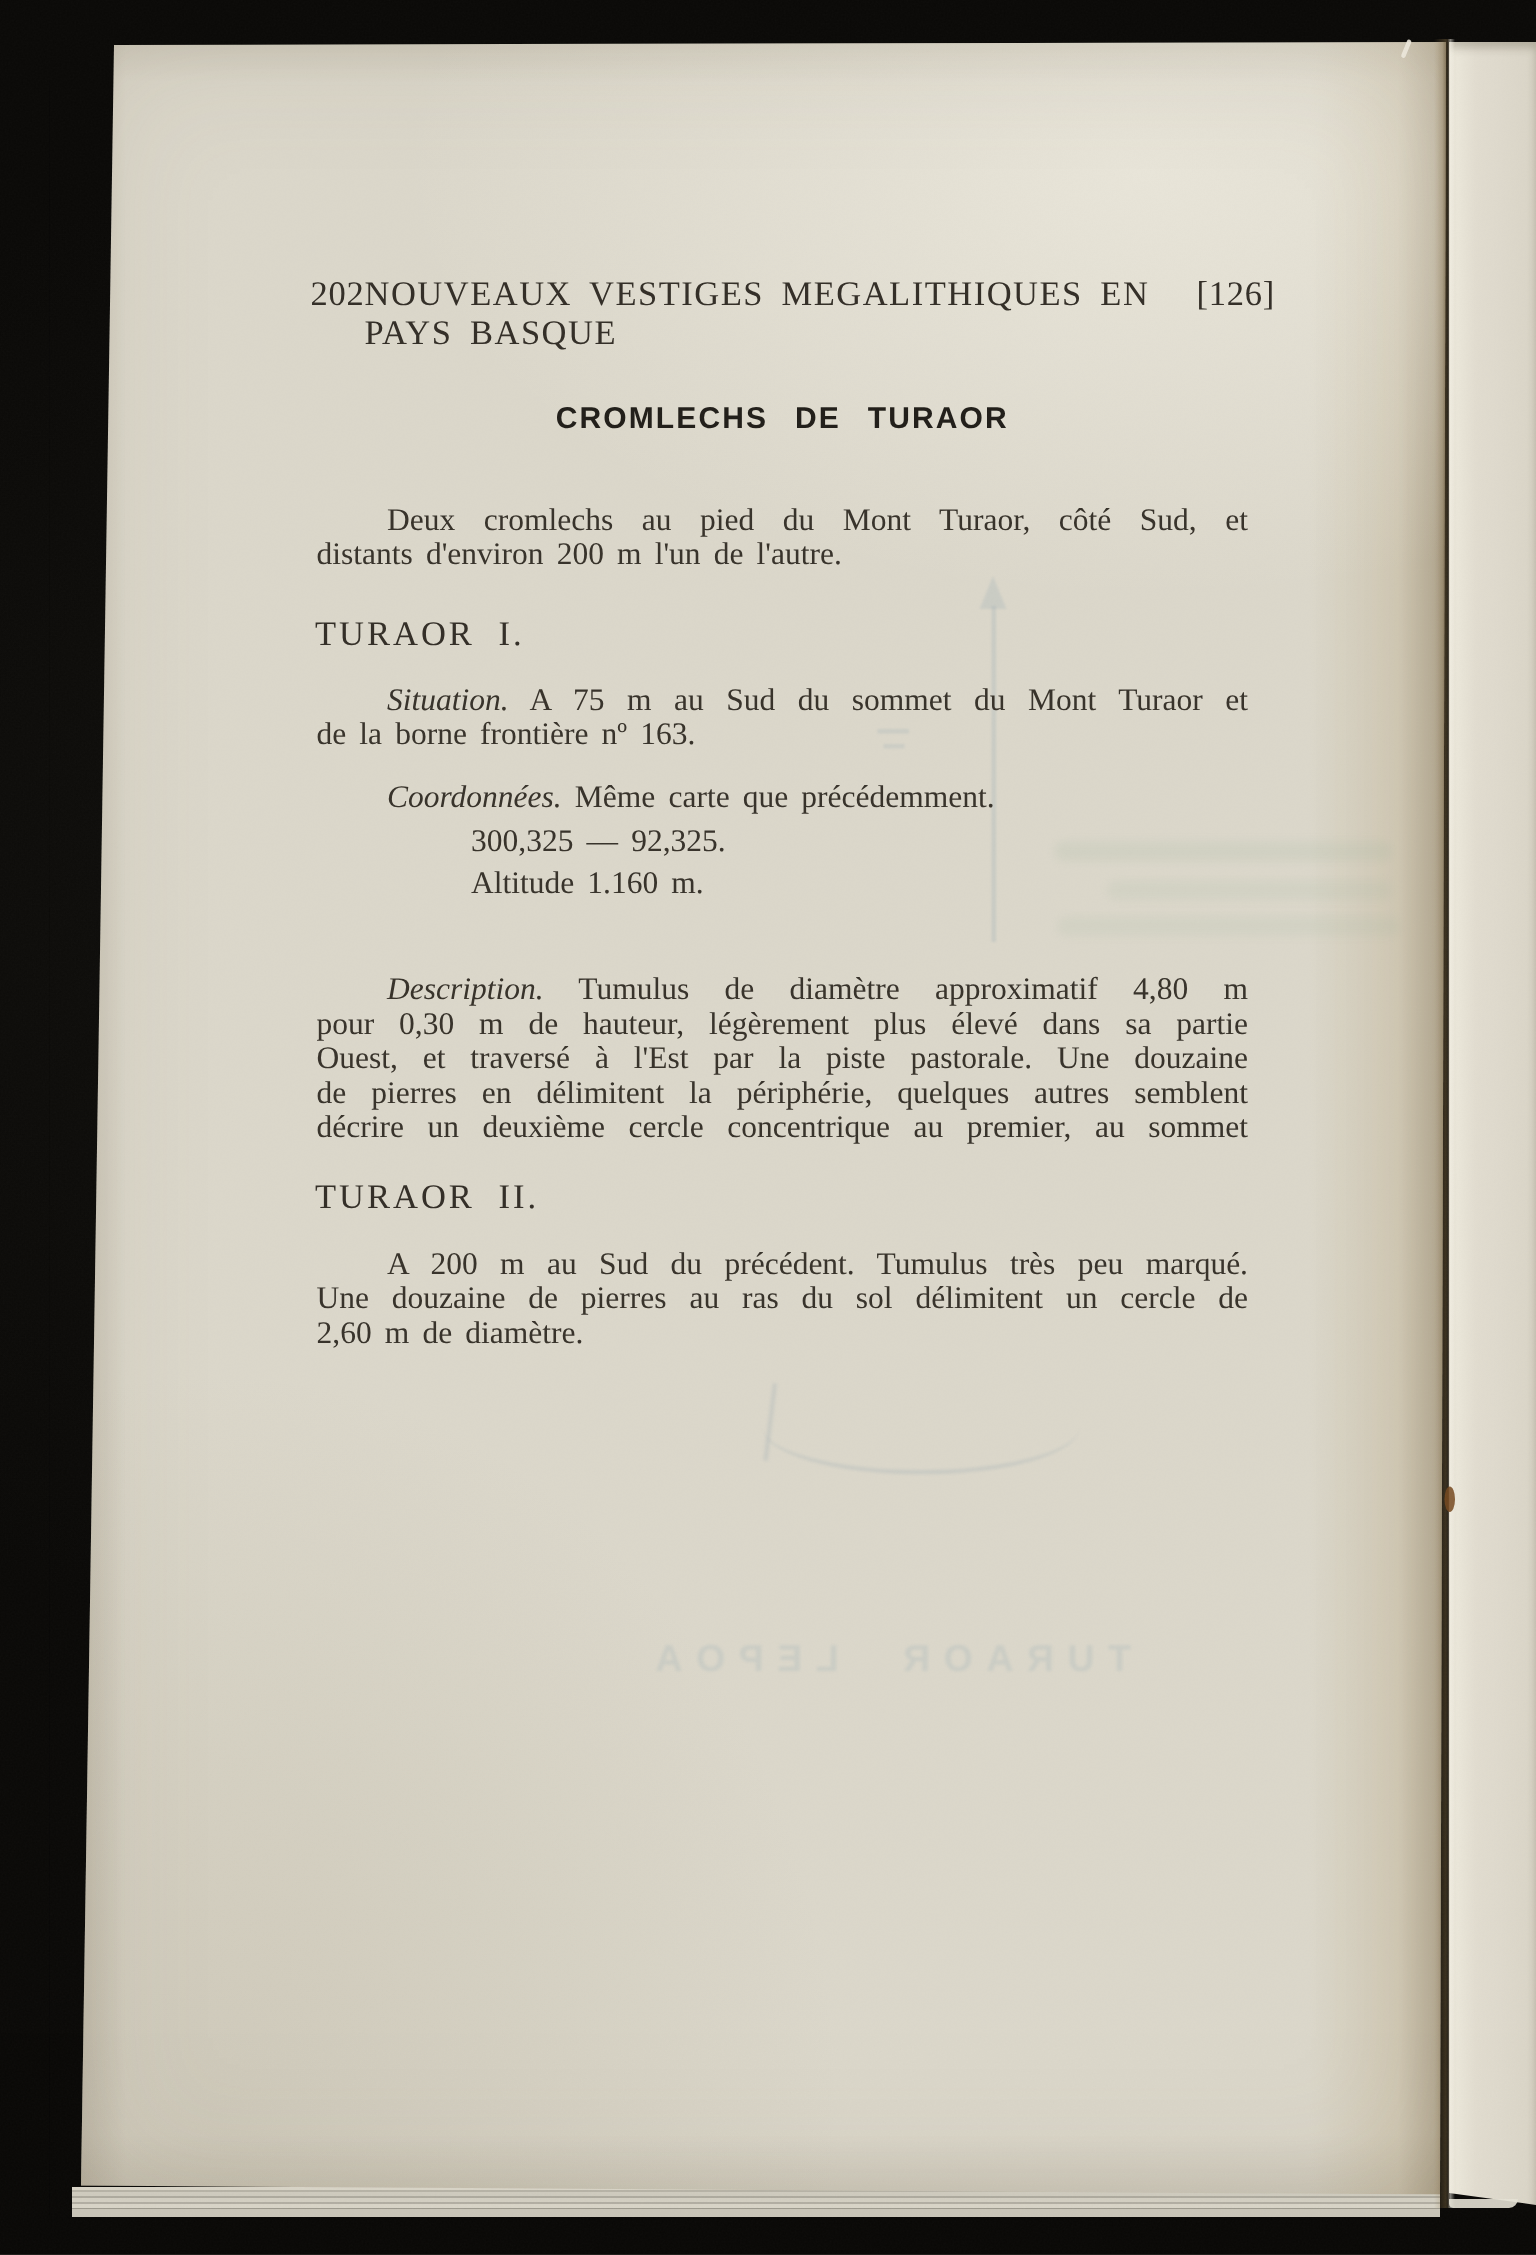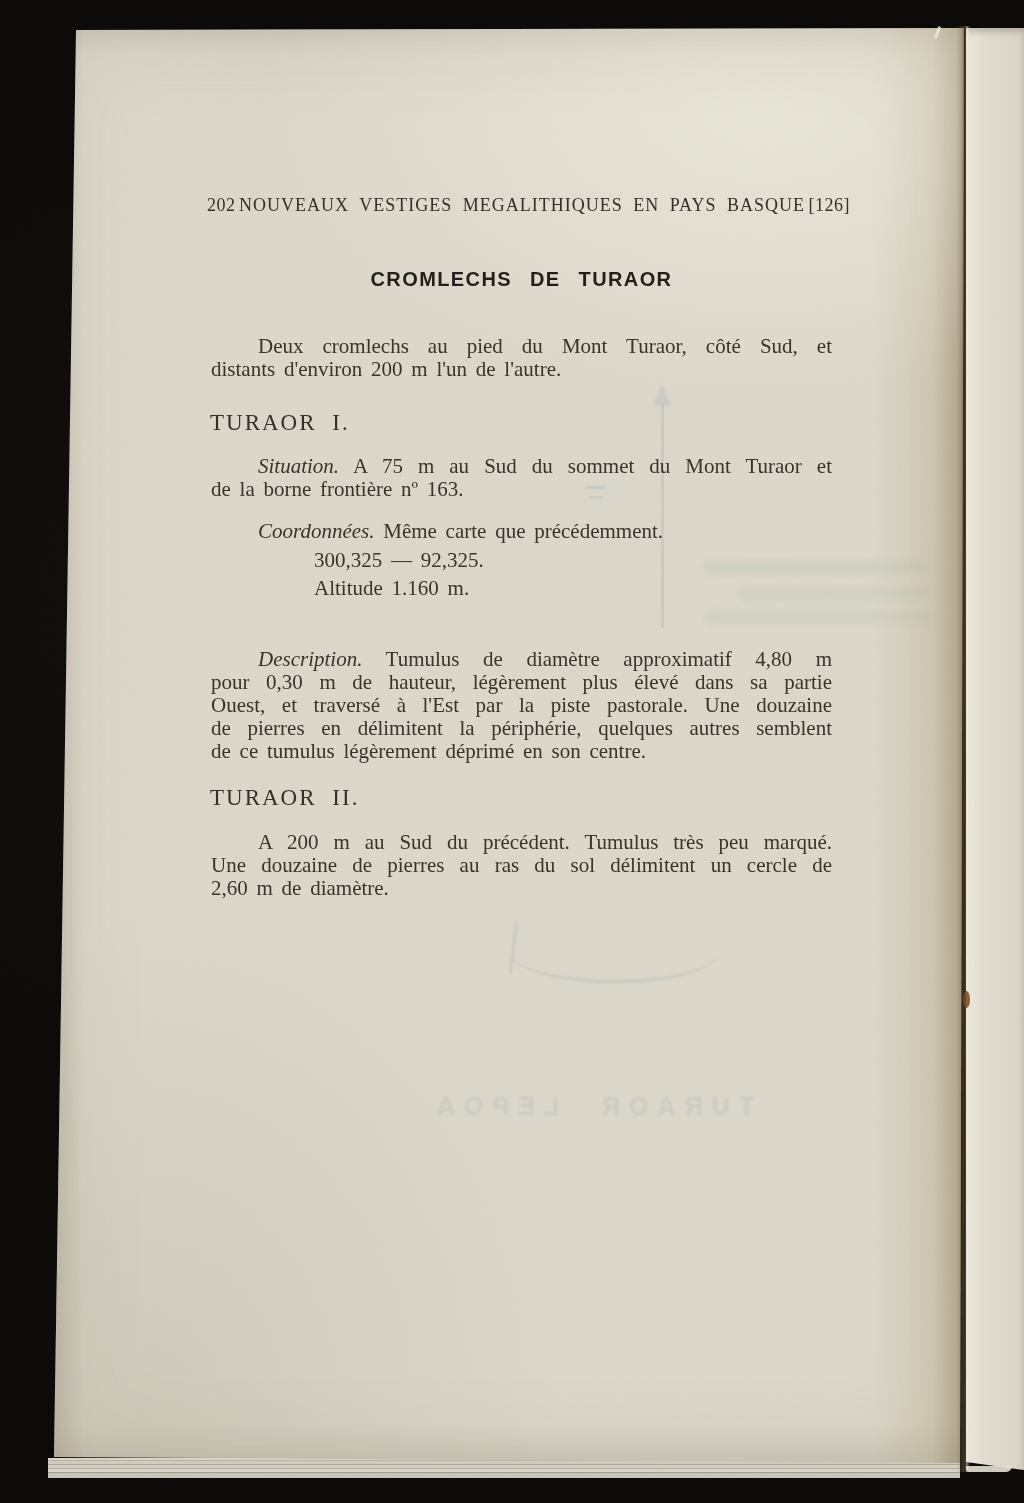--- a/index.html
+++ b/index.html
@@ -89,21 +89,21 @@
     left:418px;top:1092px;width:346px;text-align:center;
     font-family:"Liberation Sans","DejaVu Sans",sans-serif;font-weight:700;
     font-size:25px;letter-spacing:9px;word-spacing:18px;color:#93a9b3;
     transform:scaleX(-1);opacity:.22;filter:blur(1.1px);
   }
   
   .text-layer{position:absolute;inset:0;color:#37322a;}
   .hdr-row{
     position:absolute;left:207px;top:183px;width:643px;
     display:flex;justify-content:space-between;align-items:baseline;
-    font-size:18px;letter-spacing:.5px;color:#332e27;margin-top:12px;
+    font-size:23px;letter-spacing:.5px;color:#332e27;
   }
   .hdr-row .running{word-spacing:5px;letter-spacing:1px;}
   .doc-title{
     position:absolute;left:211px;top:268px;width:621px;text-align:center;
     font-family:"Liberation Sans","DejaVu Sans",sans-serif;font-weight:700;
     font-size:20px;letter-spacing:1.4px;word-spacing:11px;color:#211e19;
   }
   .body-block{position:absolute;left:211px;width:621px;font-size:21px;line-height:23px;word-spacing:3.5px;}
   .line{display:block;}
   .j{text-align:justify;text-align-last:justify;}
@@ -171,21 +171,21 @@
       <span class="line coord-sub">300,325 — 92,325.</span>
       <span class="line coord-sub">Altitude 1.160 m.</span>
     </div>
 
     <div class="body-block" style="top:648px;">
       <span class="line j indent"><span class="ital">Description.</span>
         <span>Tumulus de diamètre approximatif 4,80 m</span></span>
       <span class="line j">pour 0,30 m de hauteur, légèrement plus élevé dans sa partie</span>
       <span class="line j">Ouest, et traversé à l'Est par la piste pastorale. Une douzaine</span>
       <span class="line j">de pierres en délimitent la périphérie, quelques autres semblent</span>
-      <span class="line">de ce tumulus légèrement déprimé en son centre.</span>
+      <span class="line j">décrire un deuxième cercle concentrique au premier, au sommet</span>
     </div>
 
     <div class="sec-heading" style="top:785px;">TURAOR II.</div>
 
     <div class="body-block" style="top:831px;">
       <span class="line j indent">A 200 m au Sud du précédent. Tumulus très peu marqué.</span>
       <span class="line j">Une douzaine de pierres au ras du sol délimitent un cercle de</span>
       <span class="line">2,60 m de diamètre.</span>
     </div>
 

